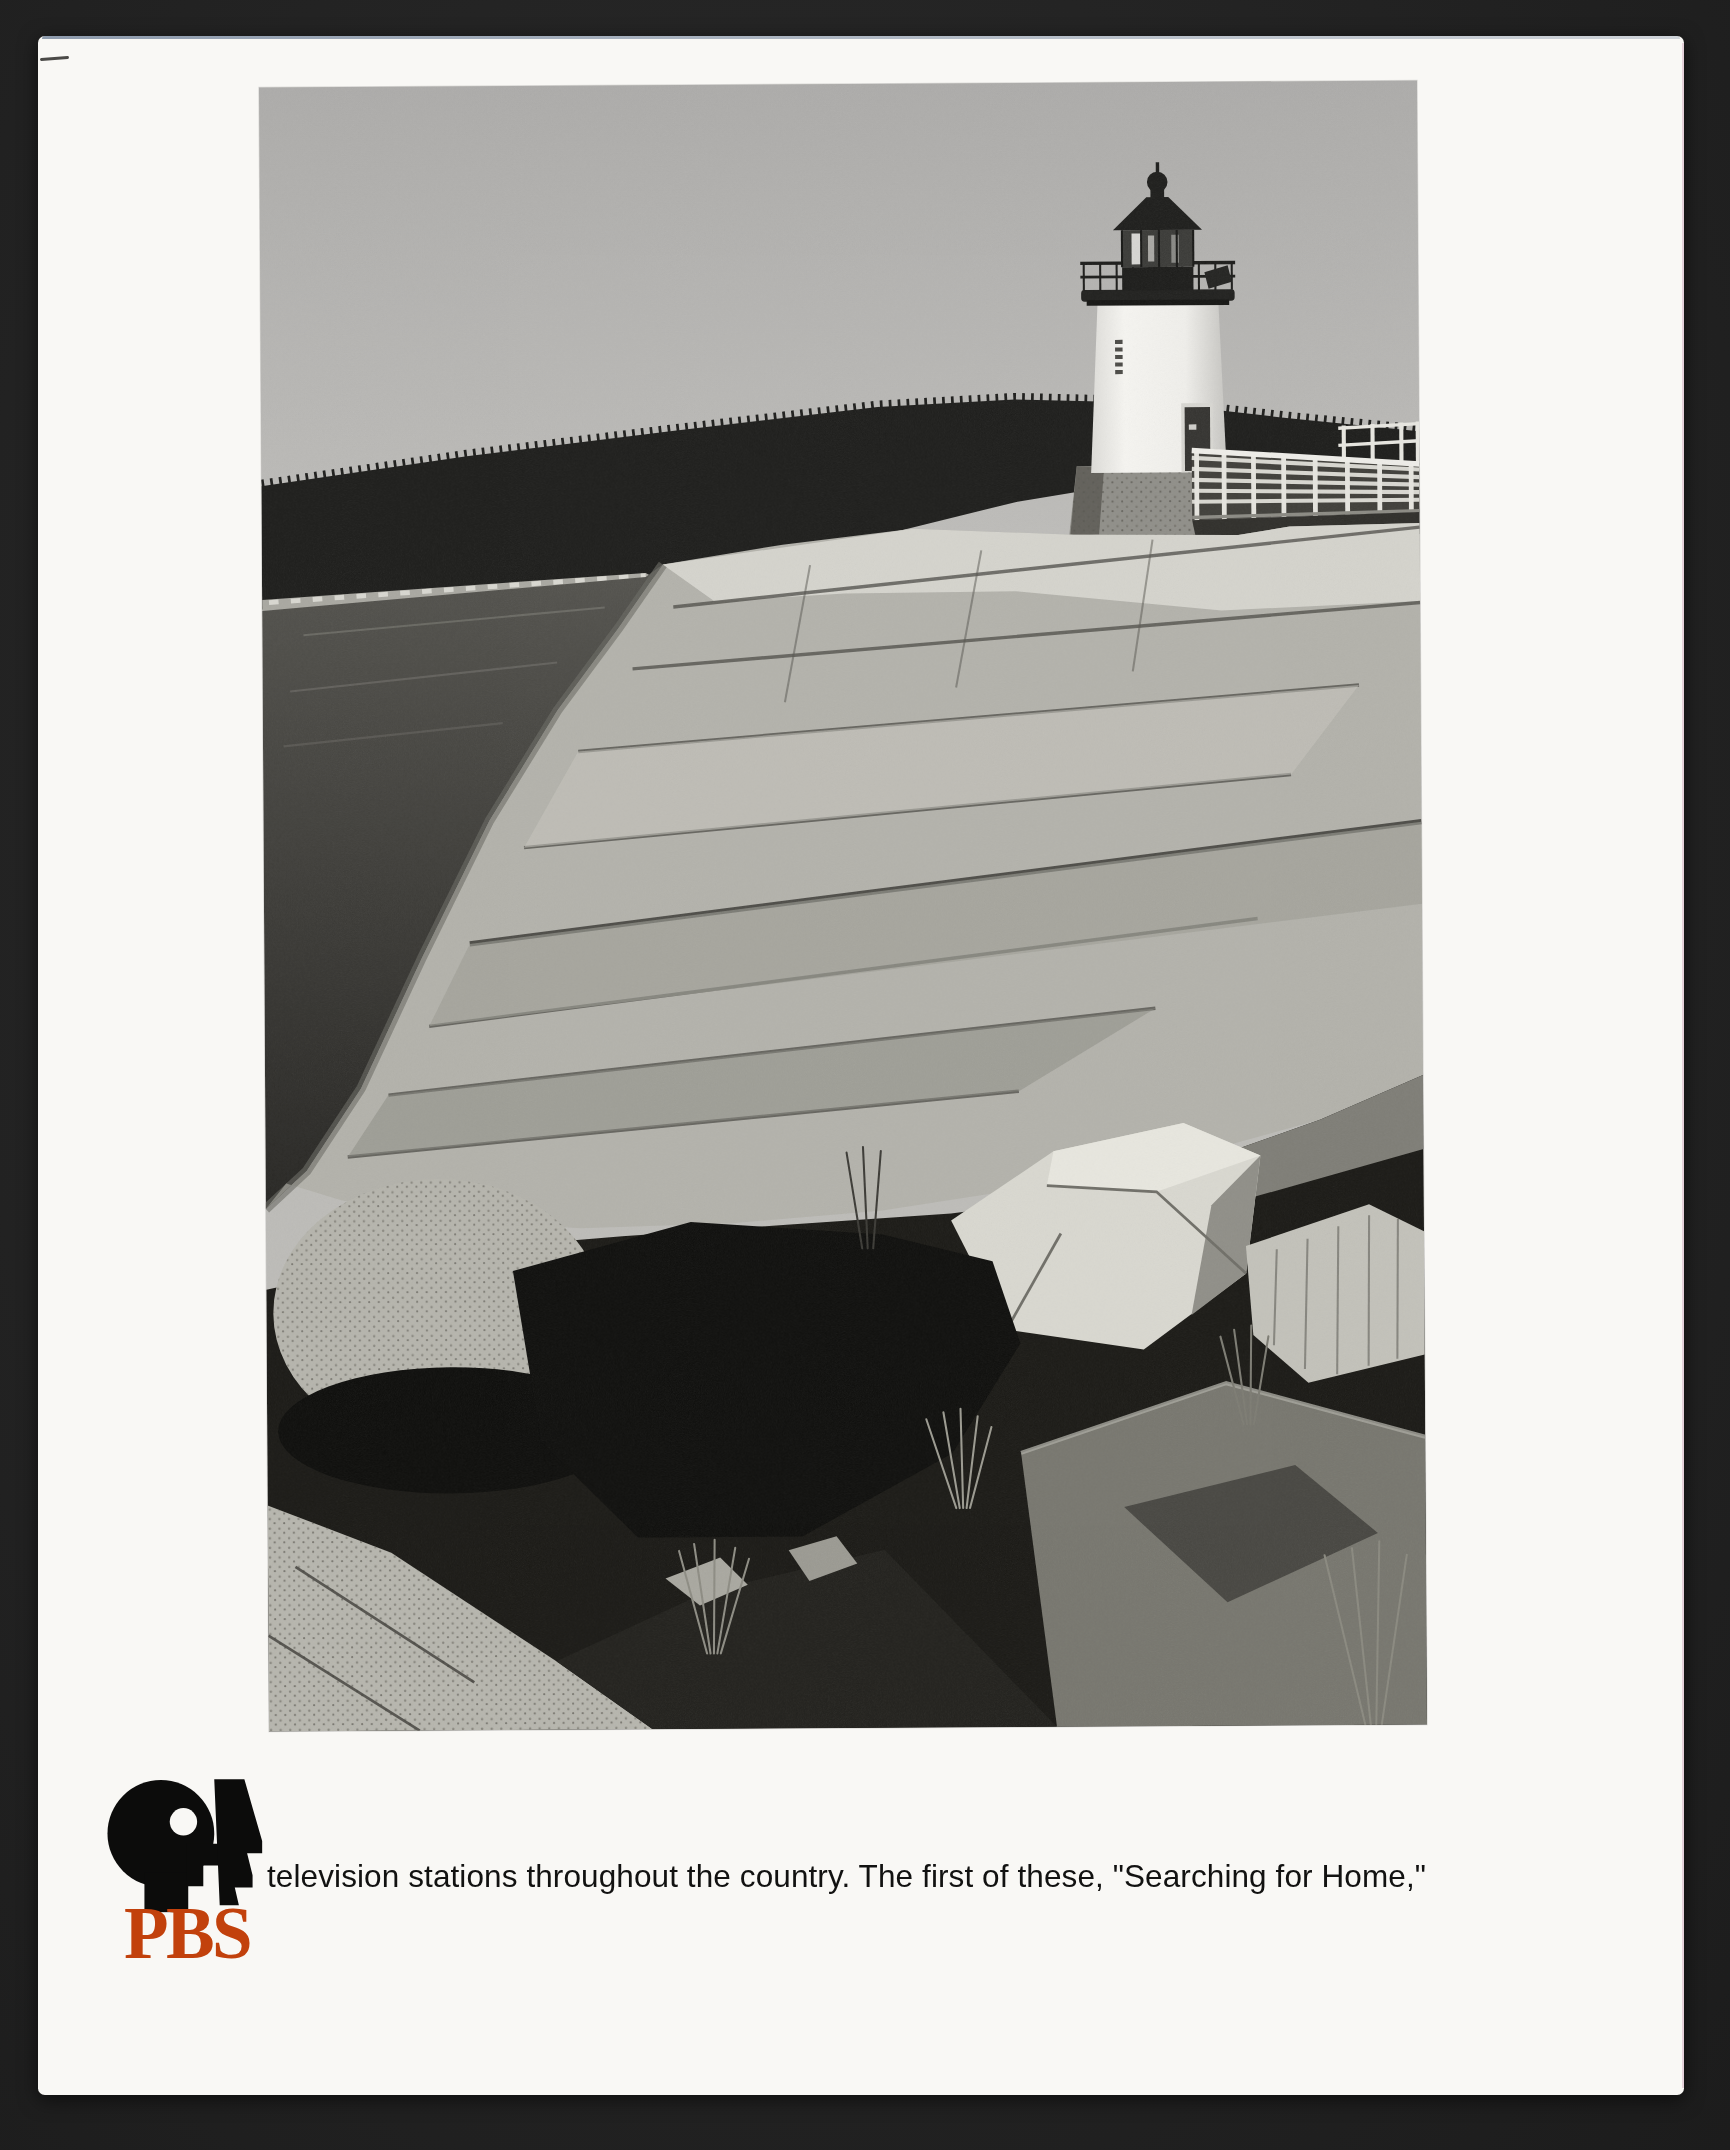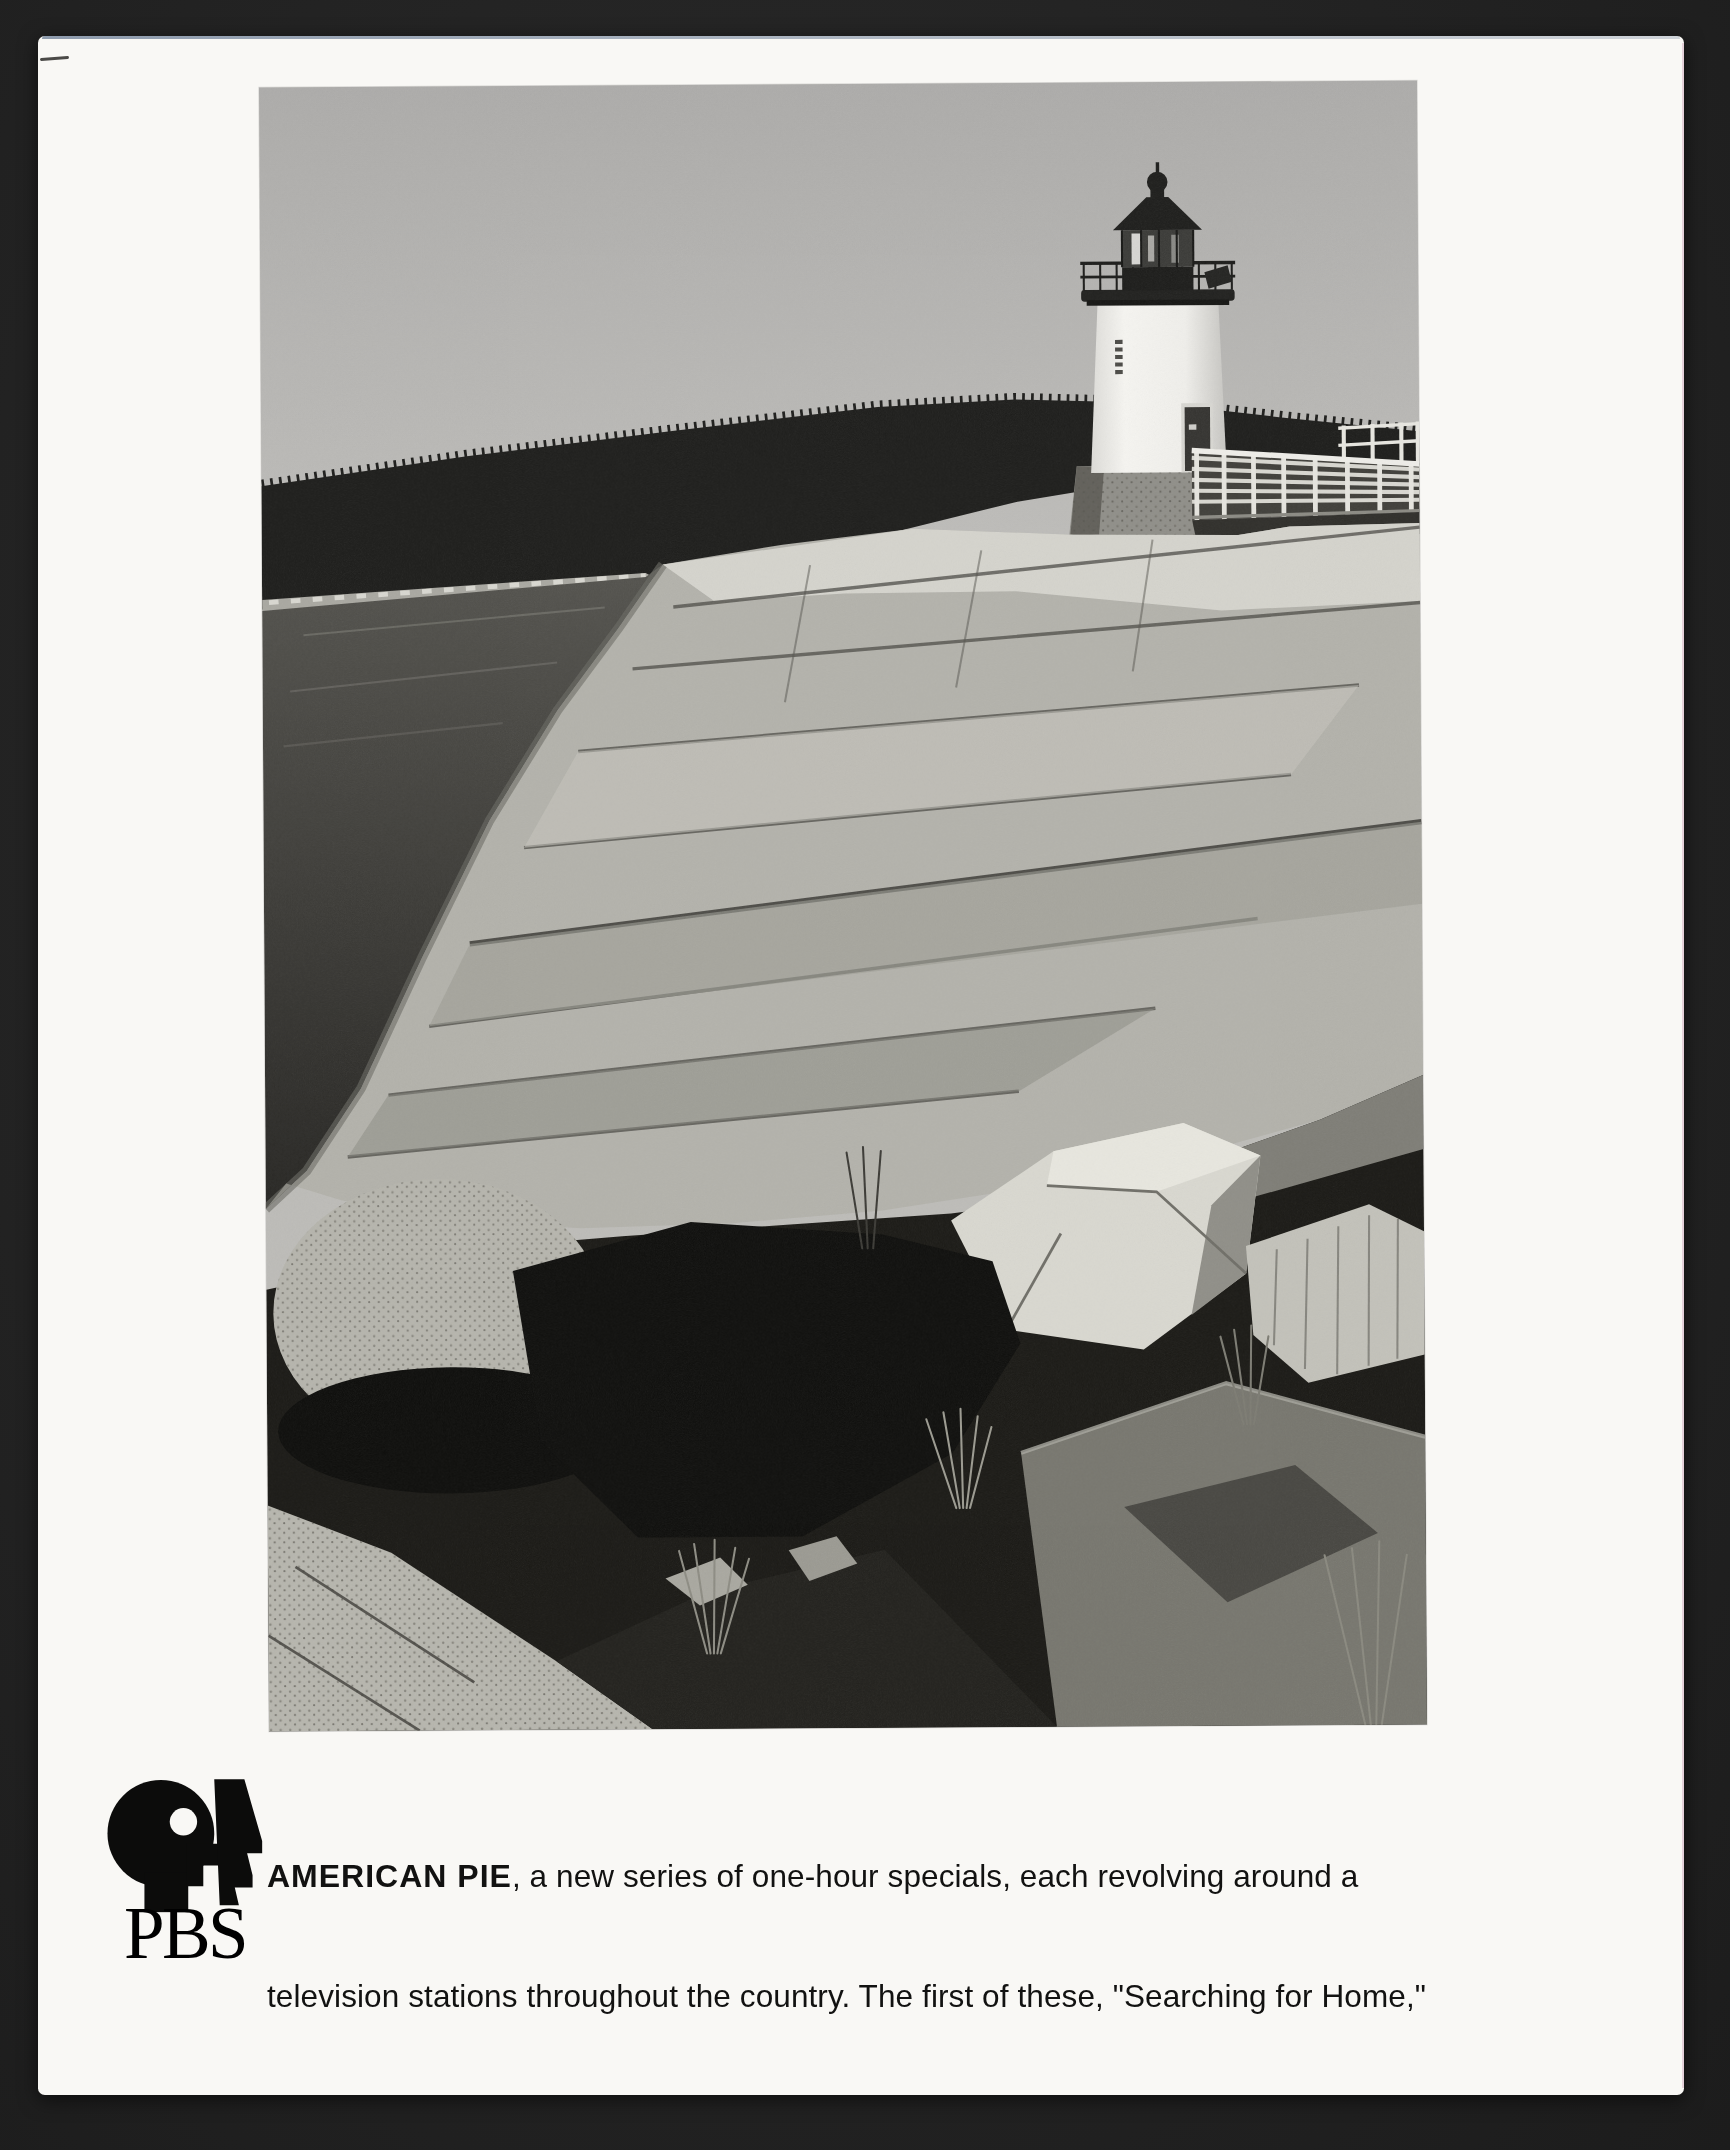--- a/index.html
+++ b/index.html
@@ -29,22 +29,22 @@
   .photo{
     position:absolute;left:226px;top:48px;width:1158px;height:1644px;
     transform:rotate(-0.35deg);overflow:hidden;background:#bdbcb8;
     box-shadow:0 0 0 0.7px rgba(0,0,0,.12);
   }
   .photo svg{display:block;width:100%;height:100%;}
   .logo{position:absolute;left:67px;top:1741px;width:205px;height:295px;}
   .logo-mark{position:absolute;left:1.4px;top:1.4px;width:159px;height:141px;}
   .logo-text{
     position:absolute;left:19px;top:115px;
-    font-family:"Liberation Serif", serif;font-weight:400;font-size:73px;
-    letter-spacing:-2.7px;color:#000000;
+    font-family:"Liberation Serif", serif;font-weight:700;font-size:73px;
+    letter-spacing:-2.7px;color:#c2410c;
   }
   .caption{
     position:absolute;left:229px;top:1740px;width:1370px;
     color:#121211;font-size:31.5px;line-height:40px;white-space:pre;
     letter-spacing:0.1px;
   }
   .caption .line{white-space:pre;}
   .caption .series-title{font-weight:700;font-size:32px;letter-spacing:1px;}
 </style>
 </head>
@@ -314,21 +314,20 @@
           <rect x="56" y="138" width="64" height="58"></rect>
           <path d="M118 96 L164 96 L164 128 L142 128 L142 158 L118 158 Z"></path>
           <path d="M158 2 L202 2 L228 92 L228 110 L206 110 L214 142 L214 160 L188 160 L194 186 L166 186 Z"></path>
         </g>
         <circle cx="113" cy="64" r="20" fill="#f9f8f5"></circle>
       </svg>
       <div class="logo-text">PBS</div>
     </div>
 
     <div class="caption">
-      <div class="line"><span class="series-title">AMERICAN PIE</span><span>, a new series of one-hour specials, each revolving around a</span></div>
       <div class="line">television stations throughout the country. The first of these, "Searching for Home,"</div>
       
       
       
       
     </div>
   </div>
 </div>
 
 

